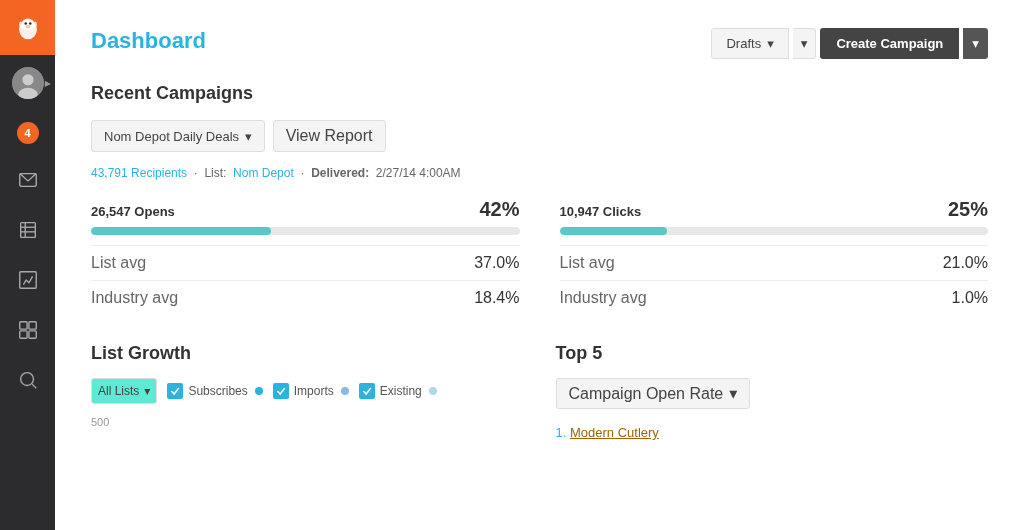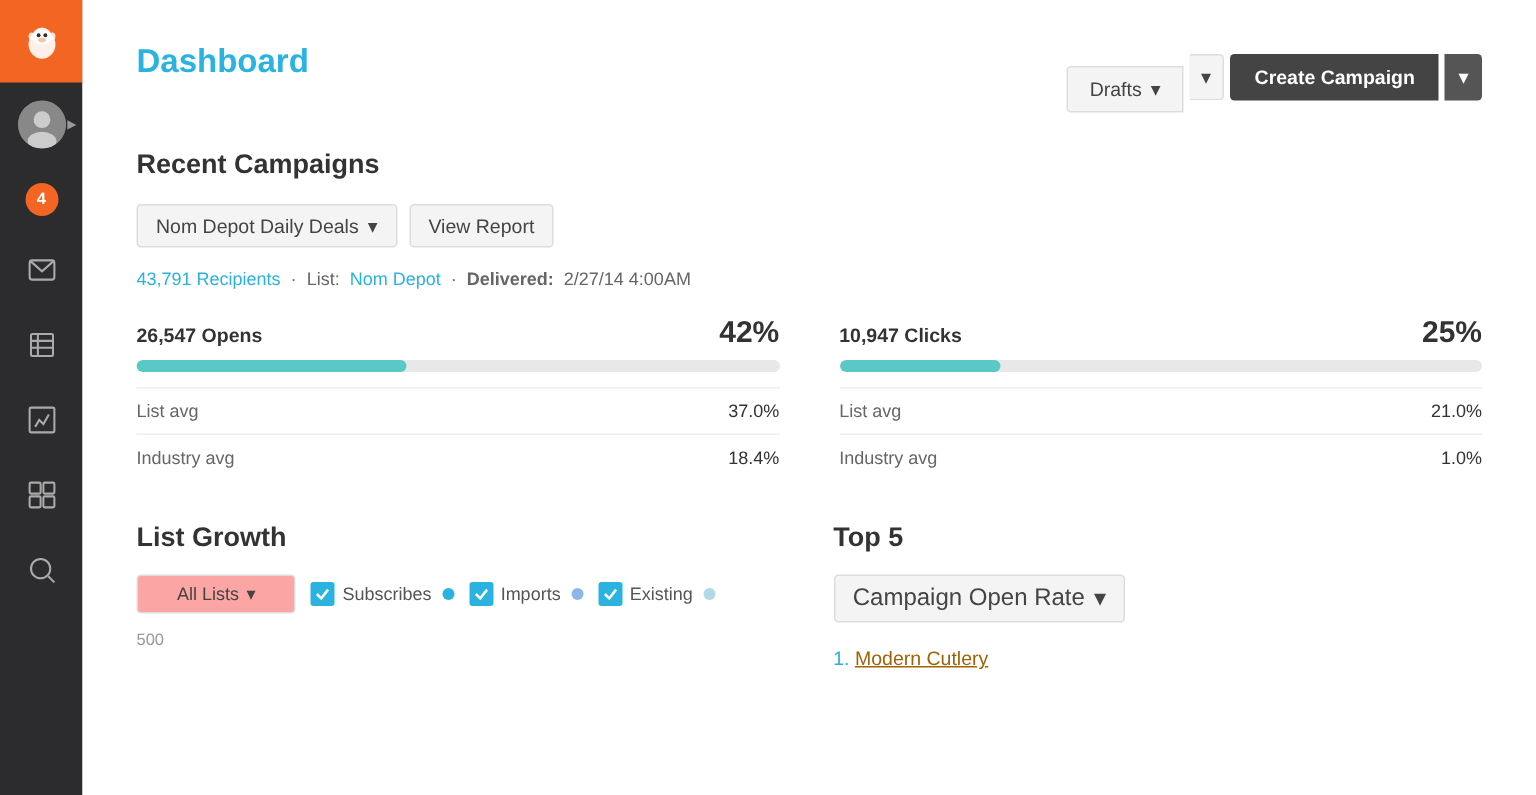--- a/index.html
+++ b/index.html
@@ -123,21 +123,20 @@
       background: #f4f4f4;
       border: 1px solid #ddd;
       border-radius: 3px 0 0 3px;
       padding: 7px 14px;
       font-size: 13px;
       cursor: pointer;
       color: #444;
       display: flex;
       align-items: center;
       gap: 6px;
-      margin-top: 16px;
     }
     .btn-drafts-caret {
       background: #f4f4f4;
       border: 1px solid #ddd;
       border-left: none;
       border-radius: 0 3px 3px 0;
       padding: 7px 8px;
       cursor: pointer;
       color: #444;
     }
@@ -182,21 +181,21 @@
       color: #444;
       display: flex;
       align-items: center;
       gap: 6px;
     }
     .btn-view-report {
       background: #f4f4f4;
       border: 1px solid #ddd;
       border-radius: 3px;
       padding: 6px 12px;
-      font-size: 13px;
+      font-size: 16px;
       cursor: pointer;
       color: #444;
       text-align: center;
     }
     .campaign-meta {
       font-size: 12px;
       color: #666;
       margin-bottom: 18px;
     }
     .campaign-meta a { color: #2ab3e0; text-decoration: none; }
@@ -227,21 +226,21 @@
     .progress-bar-fill {
       height: 100%;
       border-radius: 4px;
       background: #5bc8c8;
     }
     .stat-row {
       display: flex;
       justify-content: space-between;
       padding: 8px 0;
       border-top: 1px solid #eee;
-      font-size: 12px;
+      font-size: 16px;
       color: #666;
     }
     .stat-row-value { color: #333; font-weight: 500; }
 
     
     .bottom-grid {
       display: grid;
       grid-template-columns: 1fr 1fr;
       gap: 0 32px;
     }
@@ -252,24 +251,24 @@
       margin-bottom: 14px;
     }
     .growth-controls {
       display: flex;
       align-items: center;
       gap: 10px;
       flex-wrap: wrap;
       margin-bottom: 12px;
     }
     .btn-all-lists {
-      background: #fca5a5;
+      background: #5eead4;
       border: 1px solid #ddd;
       border-radius: 3px;
-      padding: 5px 26px;
+      padding: 5px 6px;
       font-size: 12px;
       cursor: pointer;
       color: #444;
       display: flex;
       align-items: center;
       gap: 5px;
     }
     .checkbox-group {
       display: flex;
       align-items: center;

